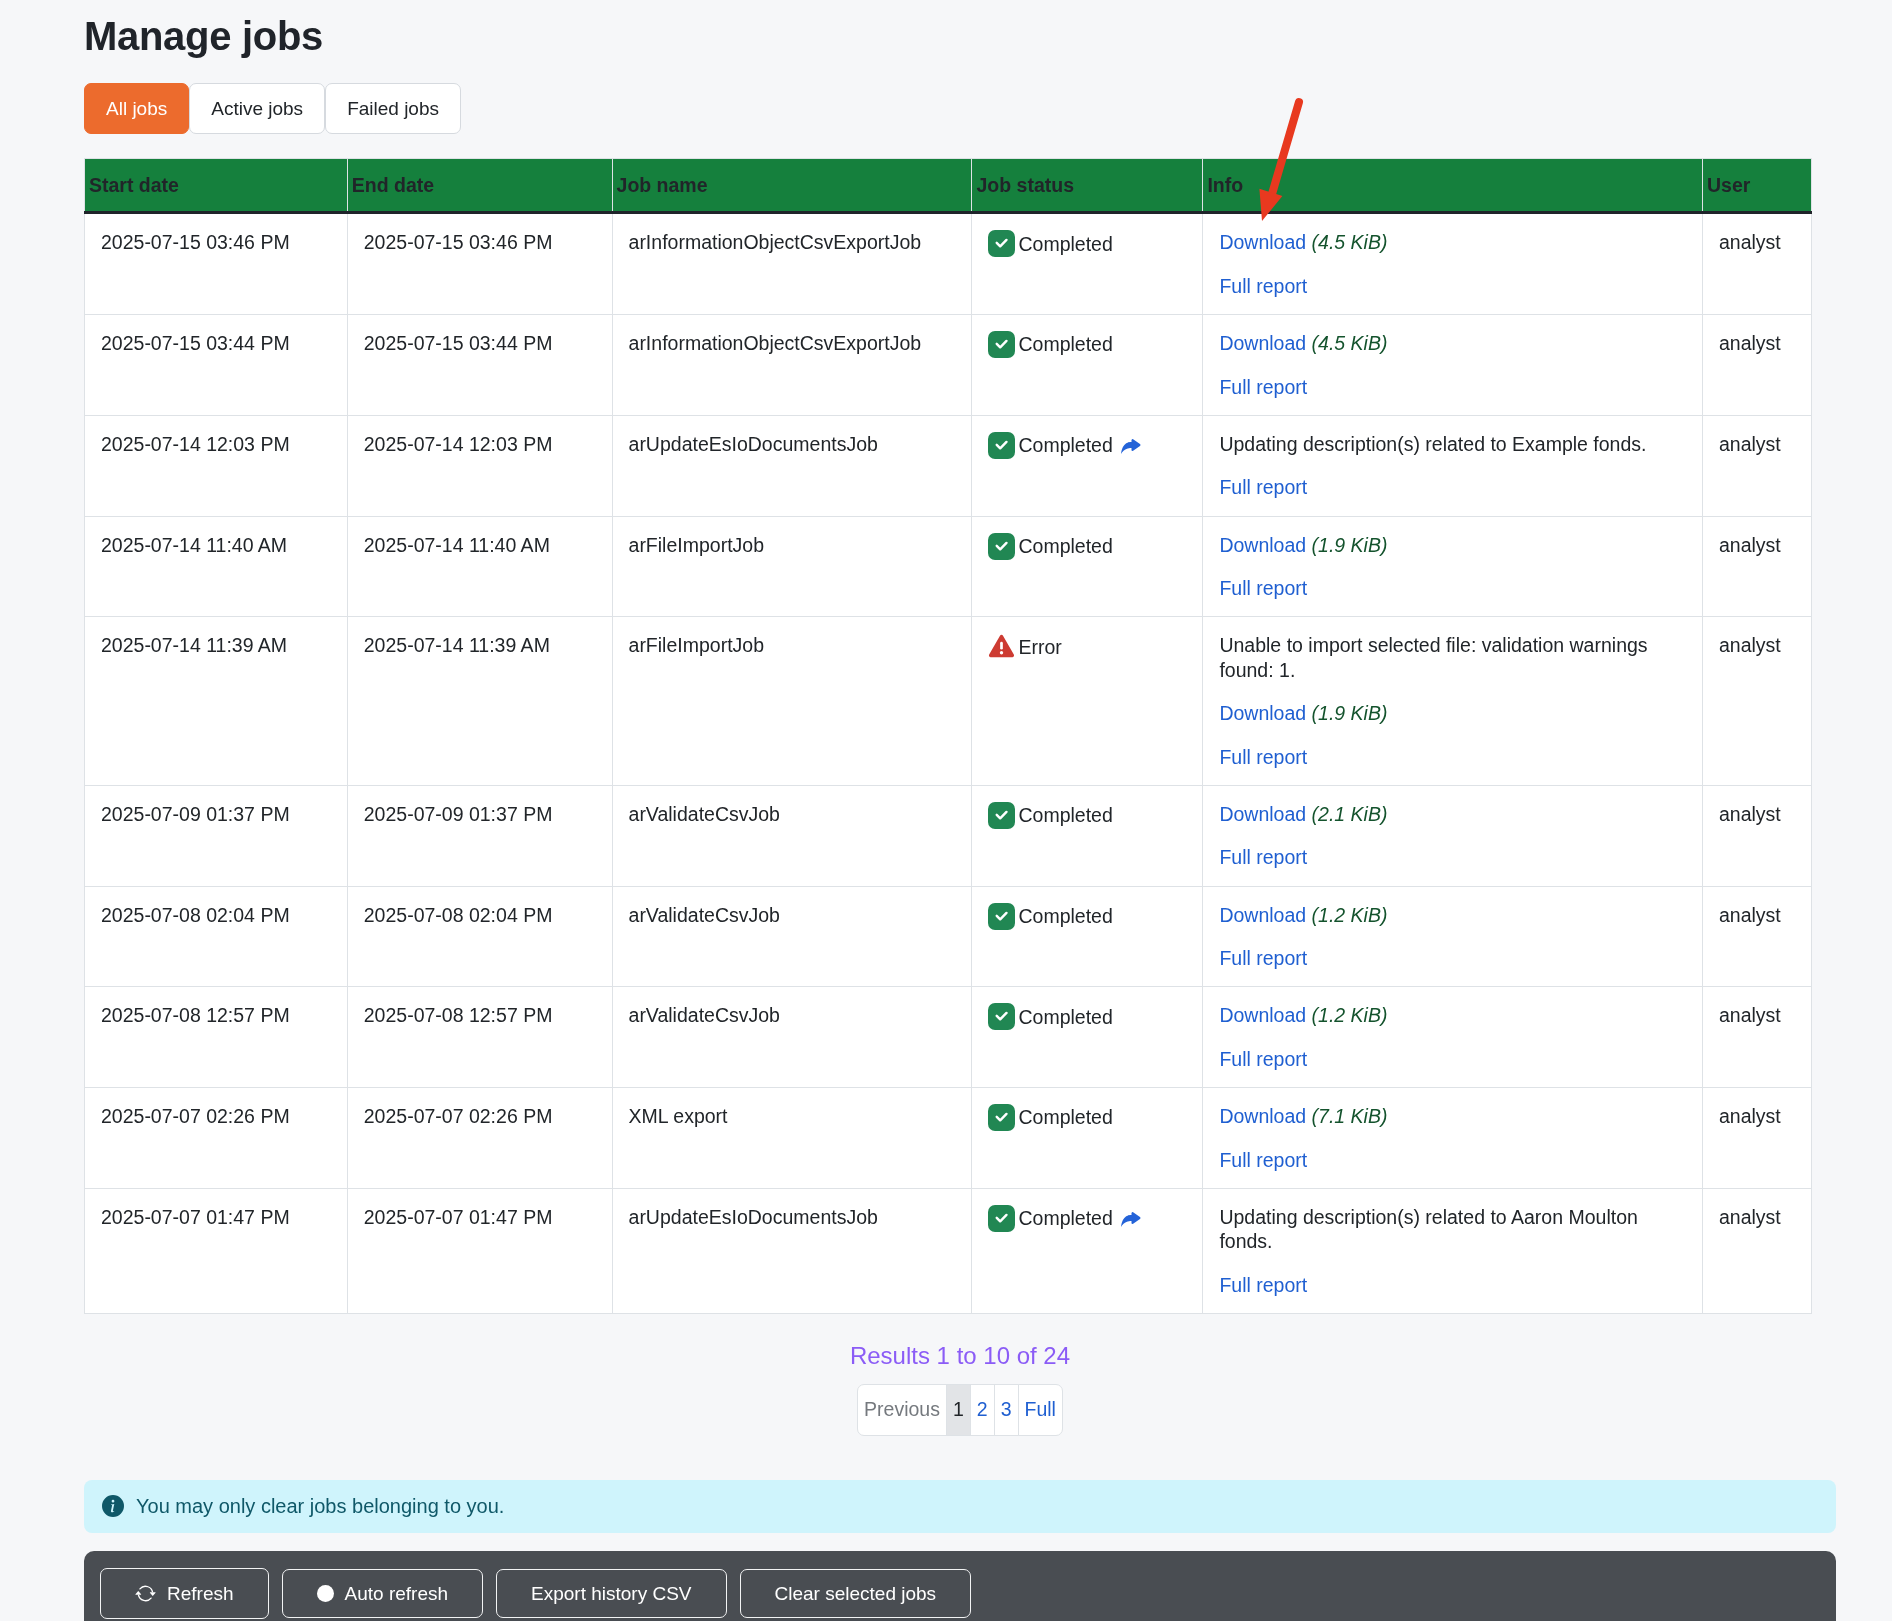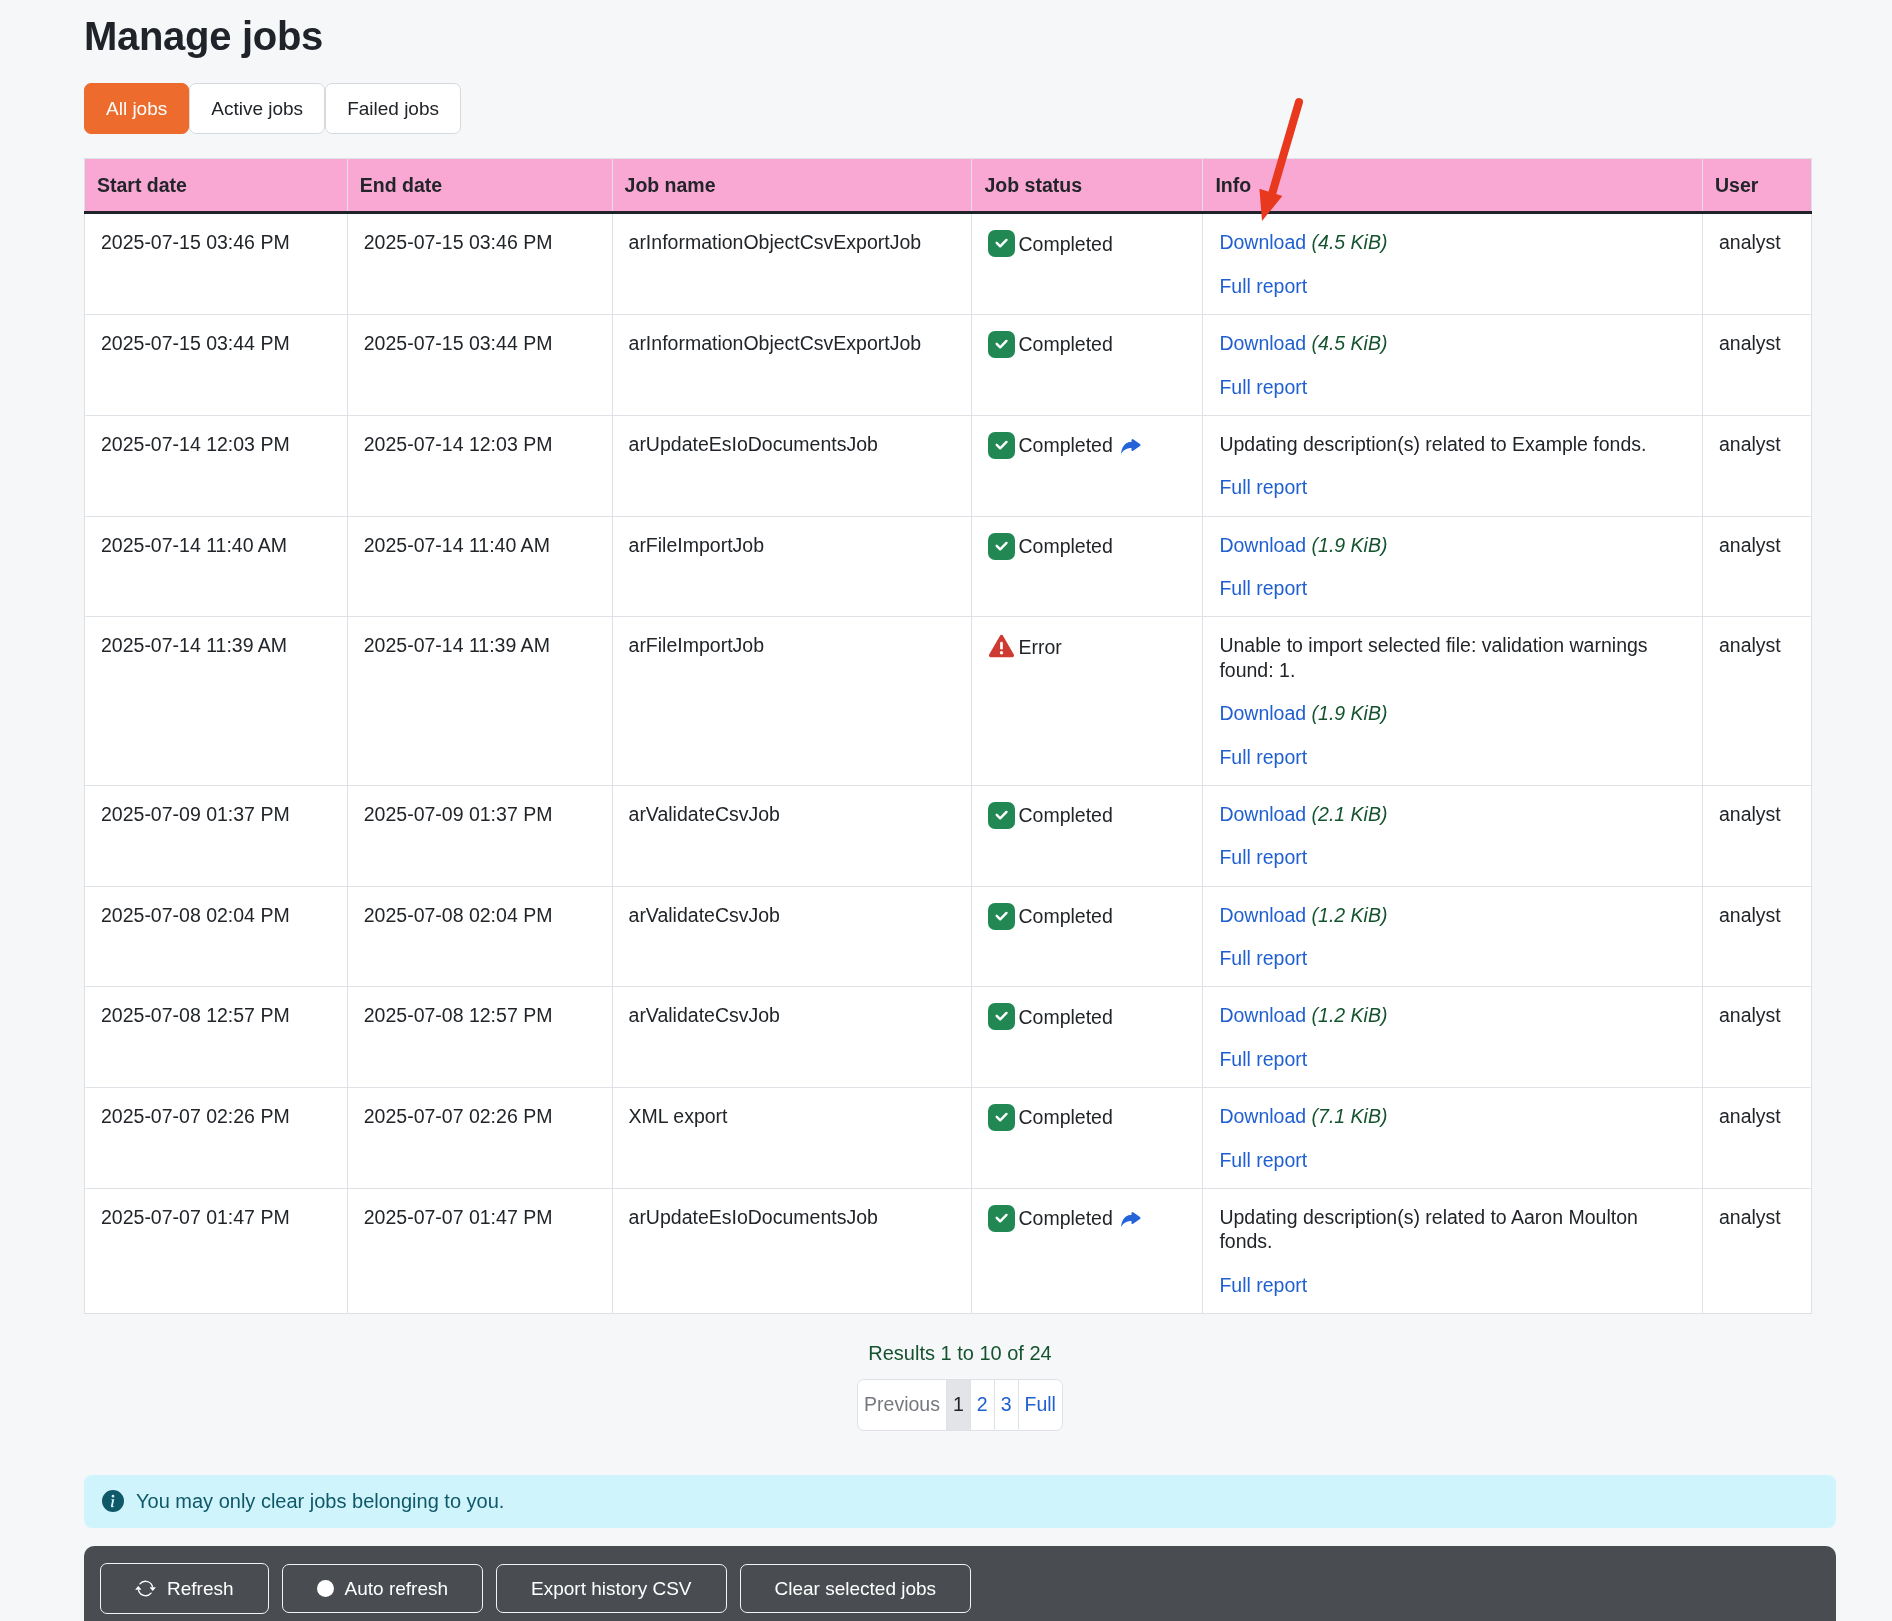--- a/index.html
+++ b/index.html
@@ -32,42 +32,42 @@
   table.jobs {
     border-collapse:collapse; width:1728px; background:#ffffff;
     font-size:19.5px;
   }
   table.jobs th, table.jobs td {
     border:1px solid #dee2e6;
     text-align:left; vertical-align:top;
     padding:16px; line-height:1.25;
   }
   table.jobs thead th {
-    font-weight:700; padding:14px 12px;
+    font-weight:700; padding:14px 4px;
     border-bottom:3px solid #20242a;
-    background:#f9a8d4;
+    background:#15803d;
   }
   col.c-start { width:263px; } col.c-end { width:265px; }
   col.c-name { width:360px; } col.c-status { width:231px; }
   col.c-info { width:500px; } col.c-user { width:109px; }
 
   .status-wrap { display:flex; align-items:center; gap:3px; }
   .check-icon {
     width:27px; height:27px; border-radius:7px; background:#218753;
     display:flex; align-items:center; justify-content:center; flex:0 0 auto;
   }
   .error-icon { width:27px; height:27px; display:flex; align-items:center; justify-content:center; flex:0 0 auto; }
   .share-icon { display:flex; align-items:center; margin-left:2px; }
 
   a.link { color:#1f5fd1; text-decoration:none; cursor:pointer; }
   .size-suffix { color:#14532d;font-style:italic; }
   .info-line { margin:0 0 19px 0; }
   .info-line:last-child { margin-bottom:0; }
 
-  .results-summary { text-align:center; margin-top:28px; font-size:20px; color:#14532d; }
+  .results-summary { text-align:center; margin-top:28px; font-size:24px; color:#8b5cf6; }
 
   .pagination { display:flex; justify-content:center; margin-top:14px; }
   .page-item {
     font-size:19.5px; line-height:1;
     border:1px solid #dee2e6; background:#ffffff;
     padding:15px 6px; margin-left:-1px;
     color:#1f5fd1; cursor:pointer; user-select:none;
   }
   .page-item:first-child { border-top-left-radius:7px; border-bottom-left-radius:7px; margin-left:0; }
   .page-item:last-child { border-top-right-radius:7px; border-bottom-right-radius:7px; }

